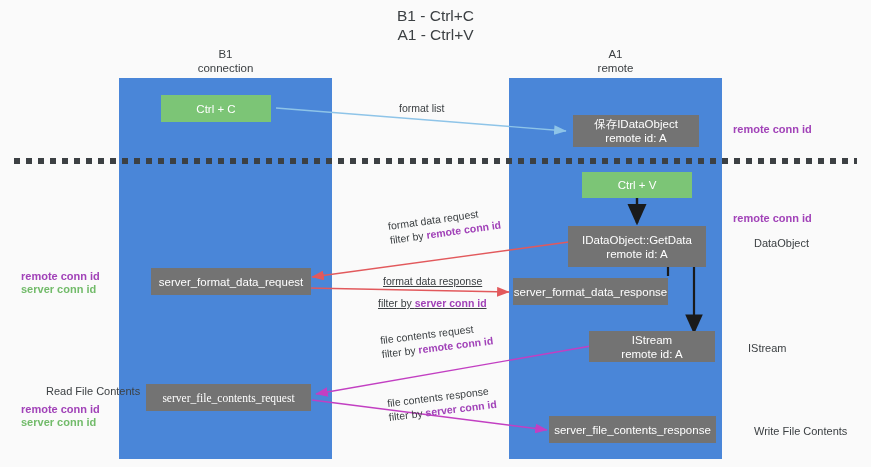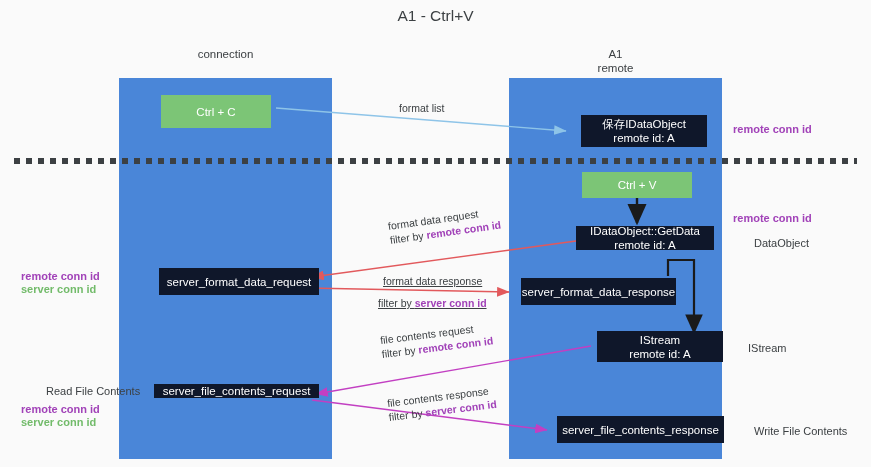--- a/index.html
+++ b/index.html
@@ -67,21 +67,21 @@
     flex-direction: column;
     align-items: center;
     justify-content: center;
     color: #ffffff;
     font-size: 11.5px;
     line-height: 14px;
     text-align: center;
     white-space: nowrap;
   }
   .node.green  { background: #7cc576; }
-  .node.orange { background: #0f172a; margin-left: 8px; }
+  .node.orange { background: #737373; }
   .node .l2 { display: block; }
 
   
   .ann {
     font-size: 11px;
     line-height: 14px;
     white-space: nowrap;
   }
   .ann.purple { color: #a142b8; font-weight: bold; }
   .ann.green  { color: #72bb6a; font-weight: bold; }
@@ -105,24 +105,26 @@
     width: 871px; height: 467px;
     pointer-events: none;
   }
 </style>
 </head>
 <body>
 
 <div id="canvas">
 
   <div class="abs title">
+    <div>B1 - Ctrl+C</div>
     <div>A1 - Ctrl+V</div>
   </div>
 
   <div class="abs col-head" style="left:119px; top:48px; width:213px;">
+    <div>B1</div>
     <div>connection</div>
   </div>
   <div class="abs col-head" style="left:509px; top:48px; width:213px;">
     <div>A1</div>
     <div>remote</div>
   </div>
 
   <div class="abs lane lane-b1"></div>
   <div class="abs lane lane-a1"></div>
 
@@ -164,52 +166,52 @@
 
     <g>
       <line x1="591" y1="346" x2="316" y2="394" stroke="#c23fc2" stroke-width="1.4" marker-end="url(#ah-mag)"></line>
     </g>
 
     <g>
       <line x1="312" y1="400" x2="547" y2="430" stroke="#c23fc2" stroke-width="1.4" marker-end="url(#ah-mag)"></line>
     </g>
   </svg>
 
-  <div class="abs node green" style="left:161px; top:95px; width:110px; height:33px;">
+  <div class="abs node green" style="left:161px; top:95px; width:110px; height:27px;">
     <span>Ctrl + C</span>
   </div>
 
   <div class="abs node orange" style="left:573px; top:115px; width:126px; height:32px;">
     <span>保存IDataObject</span>
     <span class="l2">remote id: A</span>
   </div>
 
   <div class="abs node green" style="left:582px; top:172px; width:110px; height:26px;text-align:center;">
     <span>Ctrl + V</span>
   </div>
 
-  <div class="abs node orange" style="left:568px; top:226px; width:138px; height:24px;">
+  <div class="abs node orange" style="left:568px; top:226px; width:138px; height:41px;">
     <span>IDataObject::GetData</span>
     <span class="l2">remote id: A</span>
   </div>
 
   <div class="abs node orange" style="left:151px; top:268px; width:160px; height:27px;">
     <span>server_format_data_request</span>
   </div>
 
   <div class="abs node orange" style="left:513px; top:278px; width:155px; height:27px;">
     <span>server_format_data_response</span>
   </div>
 
   <div class="abs node orange" style="left:589px; top:331px; width:126px; height:31px;">
     <span>IStream</span>
     <span class="l2">remote id: A</span>
   </div>
 
-  <div class="abs node orange" style="left:146px; top:384px; width:165px; height:14px;">
+  <div class="abs node orange" style="left:146px; top:384px; width:165px; height:27px;font-family:Liberation Serif, serif;">
     <span>server_file_contents_request</span>
   </div>
 
   <div class="abs node orange" style="left:549px; top:416px; width:167px; height:27px;">
     <span>server_file_contents_response</span>
   </div>
 
   <div class="abs edge-label" style="left:399px; top:101px;">
     <span>format list</span>
   </div>

